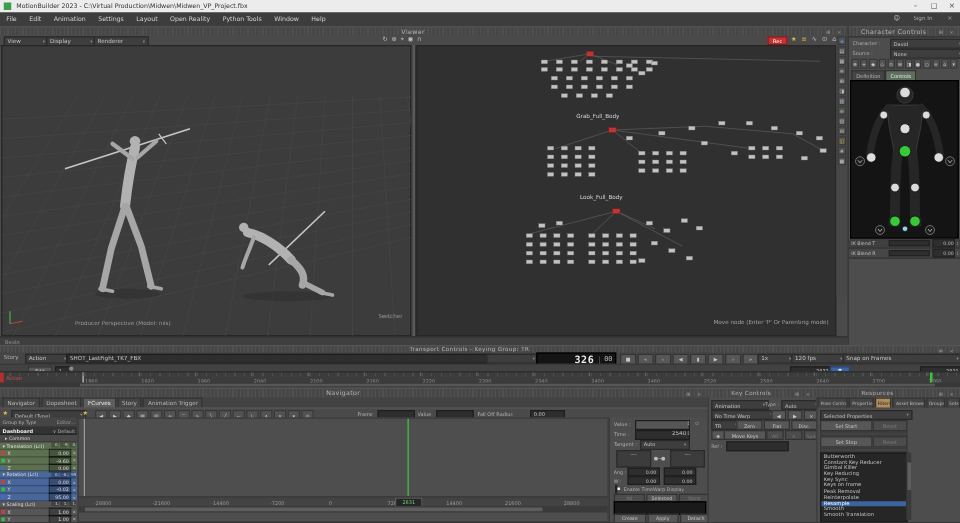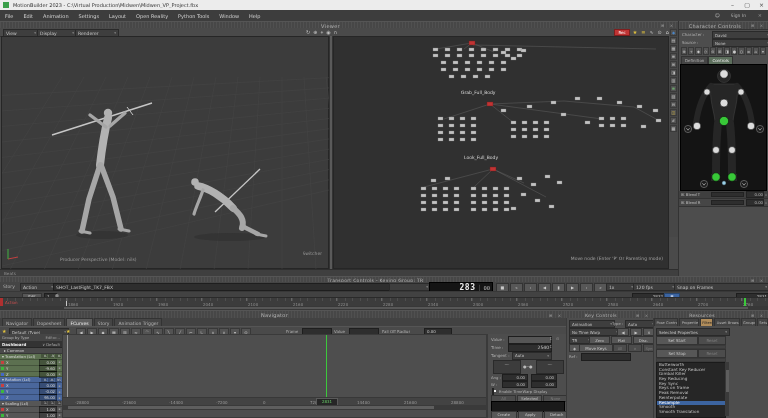--- a/index.html
+++ b/index.html
@@ -423,21 +423,21 @@
   <div class="a" id="transport-r1" style="left:0;top:282px;width:768px;height:9px;background:#454545;">
     <span class="a lbl" style="left:3px;top:2px;">Story</span>
     <div class="a dd" style="left:20px;top:1px;width:30px;height:6px;">
       <span>Action</span>
       </div>
     <div class="a chip" style="left:53px;top:1px;width:334px;height:6px;">
       <span>SHOT_LastFight_TK7_FBX</span>
       </div>
     <div class="a dd" style="left:389px;top:1px;width:36px;height:6px;"></div>
     <div class="a" style="left:429px;top:0;width:62px;height:9px;background:#141414;border:1px solid #000;display:flex;align-items:center;justify-content:flex-end;">
-      <span style="font-family:'DejaVu Sans Mono',monospace;font-weight:bold;font-size:8px;color:#ececec;letter-spacing:.5px;">283</span>
+      <span style="font-family:'DejaVu Sans Mono',monospace;font-weight:bold;font-size:8px;color:#ececec;letter-spacing:.5px;">326</span>
       <span style="color:#555;font-size:7px;margin:0 1px;">❘</span>
       <span style="font-family:'DejaVu Sans Mono',monospace;font-size:5.5px;color:#bdbdbd;margin-right:2px;">00</span>
     </div>
     <div class="a" id="transport-buttons" style="left:496px;top:1px;height:7px;display:flex;gap:1px;">
         <div class="btn" style="width: 11px; height: 7px; font-size: 4px;">■</div>
         <div class="btn" style="width: 11px; height: 7px; font-size: 4px;">«</div>
         <div class="btn" style="width: 11px; height: 7px; font-size: 4px;">‹</div>
         <div class="btn" style="width: 11px; height: 7px; font-size: 4px;">◀</div>
         <div class="btn" style="width: 11px; height: 7px; font-size: 4px;">▮</div>
         <div class="btn" style="width: 11px; height: 7px; font-size: 4px;">▶</div>

